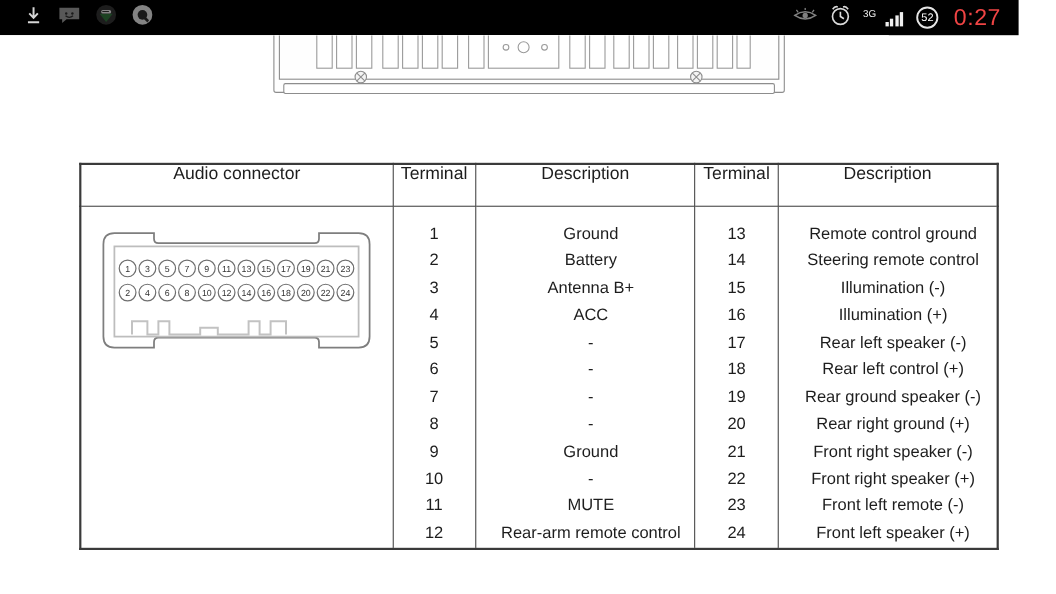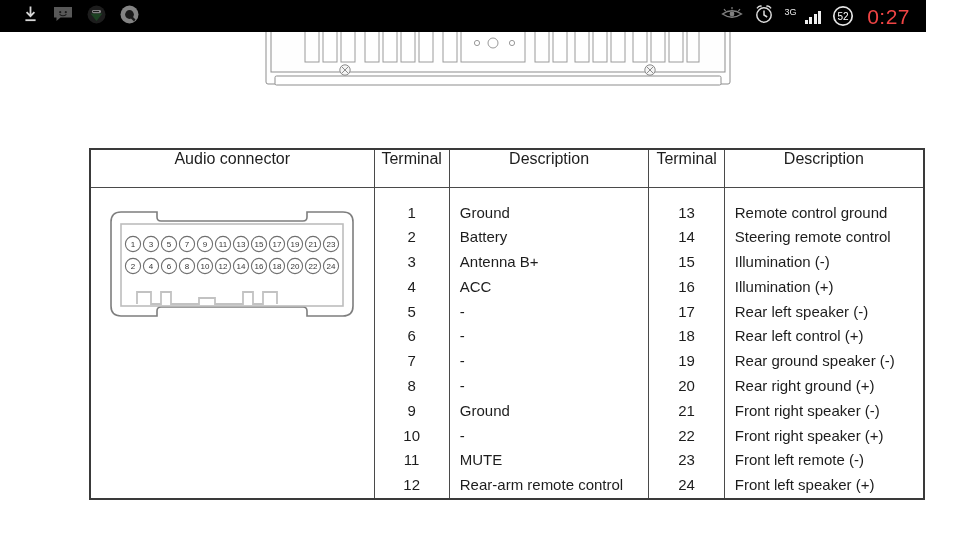--- a/index.html
+++ b/index.html
@@ -37,21 +37,21 @@
   .sig i:nth-child(3){height:10px;}
   .sig i:nth-child(4){height:13px;}
   .batt{ position:relative; width:22px; height:22px; }
   .batt svg{display:block;}
   .batt span{
     position:absolute; inset:0; display:flex; align-items:center;
     justify-content:center; font-size:10px; color:#fff;
   }
 
   
-  .page{ position:absolute; left:17px; top:32px; width:808px; height:508px; background:#fff; }
+  .page{ position:absolute; left:0; top:32px; width:808px; height:508px; background:#fff; }
 
   
   .unit-wrap{
     position:absolute; left:248px; top:0px; width:466px; height:58px;
     overflow:hidden;
   }
   .unit-wrap svg{ display:block; }
 
   
   .wiring-table{
@@ -68,21 +68,21 @@
   }
   .hdr{
     height:38px; text-align:center; vertical-align:middle;
     font-weight:400; font-size:16px; color:#1d1d1d;
   }
   .col-conn{ width:283px; }
   .col-term{ width:75px; }
   .col-desc{ width:199px;text-align:center; }
 
   .cell-term{ text-align:center; padding:13px 0 0 0; }
-  .cell-desc{ padding:13px 0 0 10px; }
+  .cell-desc{ padding:13px 0 0 10px;text-align:center; }
   .cell-conn{ padding:0; }
 
   .term-list, .desc-list{ list-style:none; }
   .term-list li, .desc-list li{
     font-size:15px; line-height:24.8px; color:#1d1d1d; white-space:nowrap;
   }
   .term-list li{ text-align:center; }
 
   
   .conn-holder{

